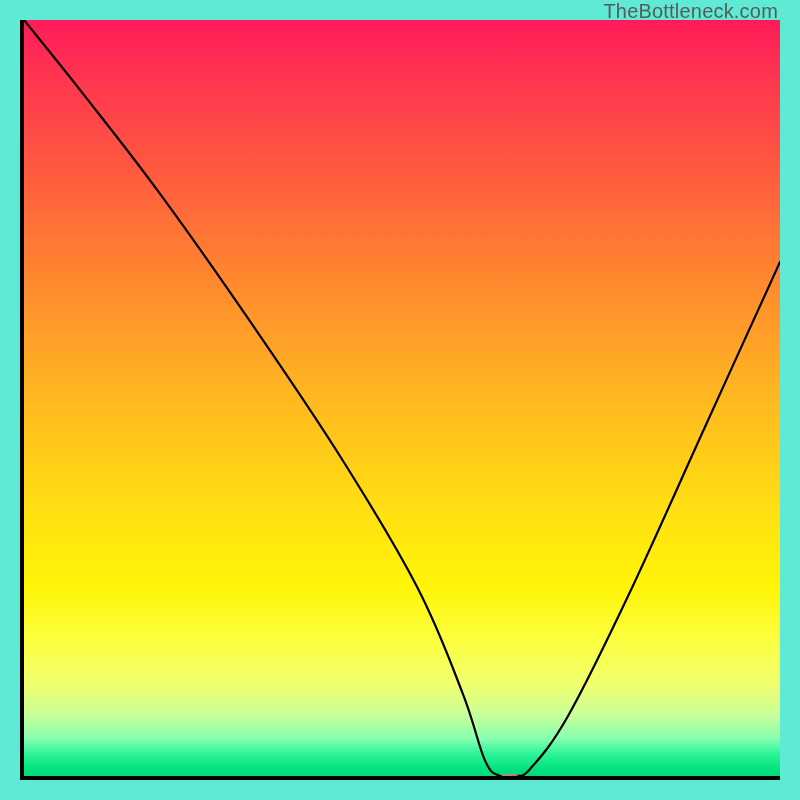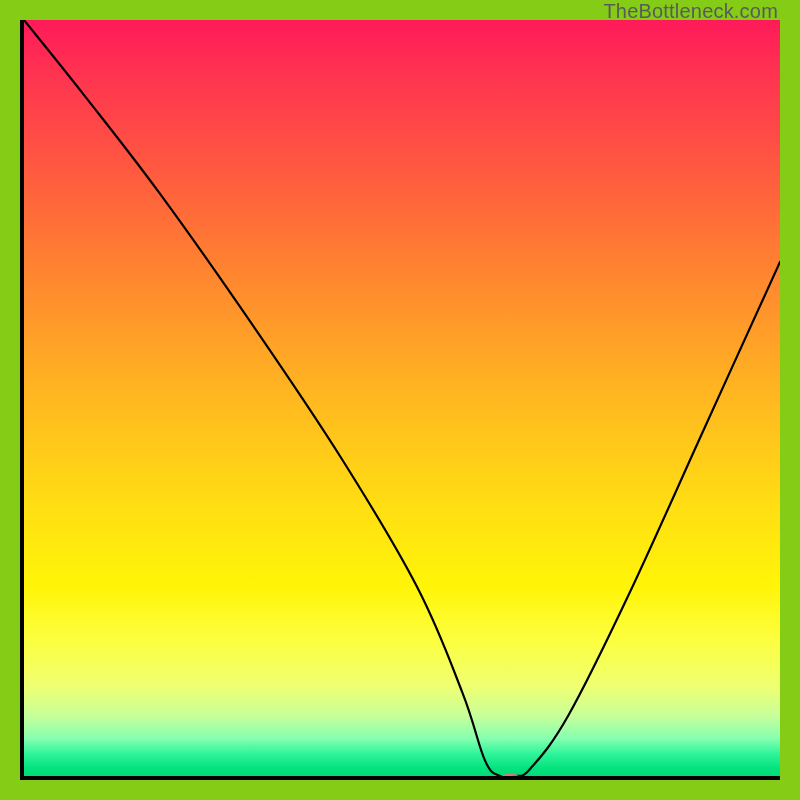--- a/index.html
+++ b/index.html
@@ -8,21 +8,21 @@
     width: 800px;
     height: 800px;
     overflow: hidden;
     font-family: Arial, Helvetica, sans-serif;
     background: #ffffff;
   }
   .chart-wrap {
     position: relative;
     width: 800px;
     height: 800px;
-    background: #84cc16;
+    background: #5eead4;
   }
   .plot-area {
     position: absolute;
     left: 20px;
     top: 20px;
     width: 760px;
     height: 760px;
     box-sizing: border-box;
     border-left: 4px solid #000;
     border-bottom: 4px solid #000;

